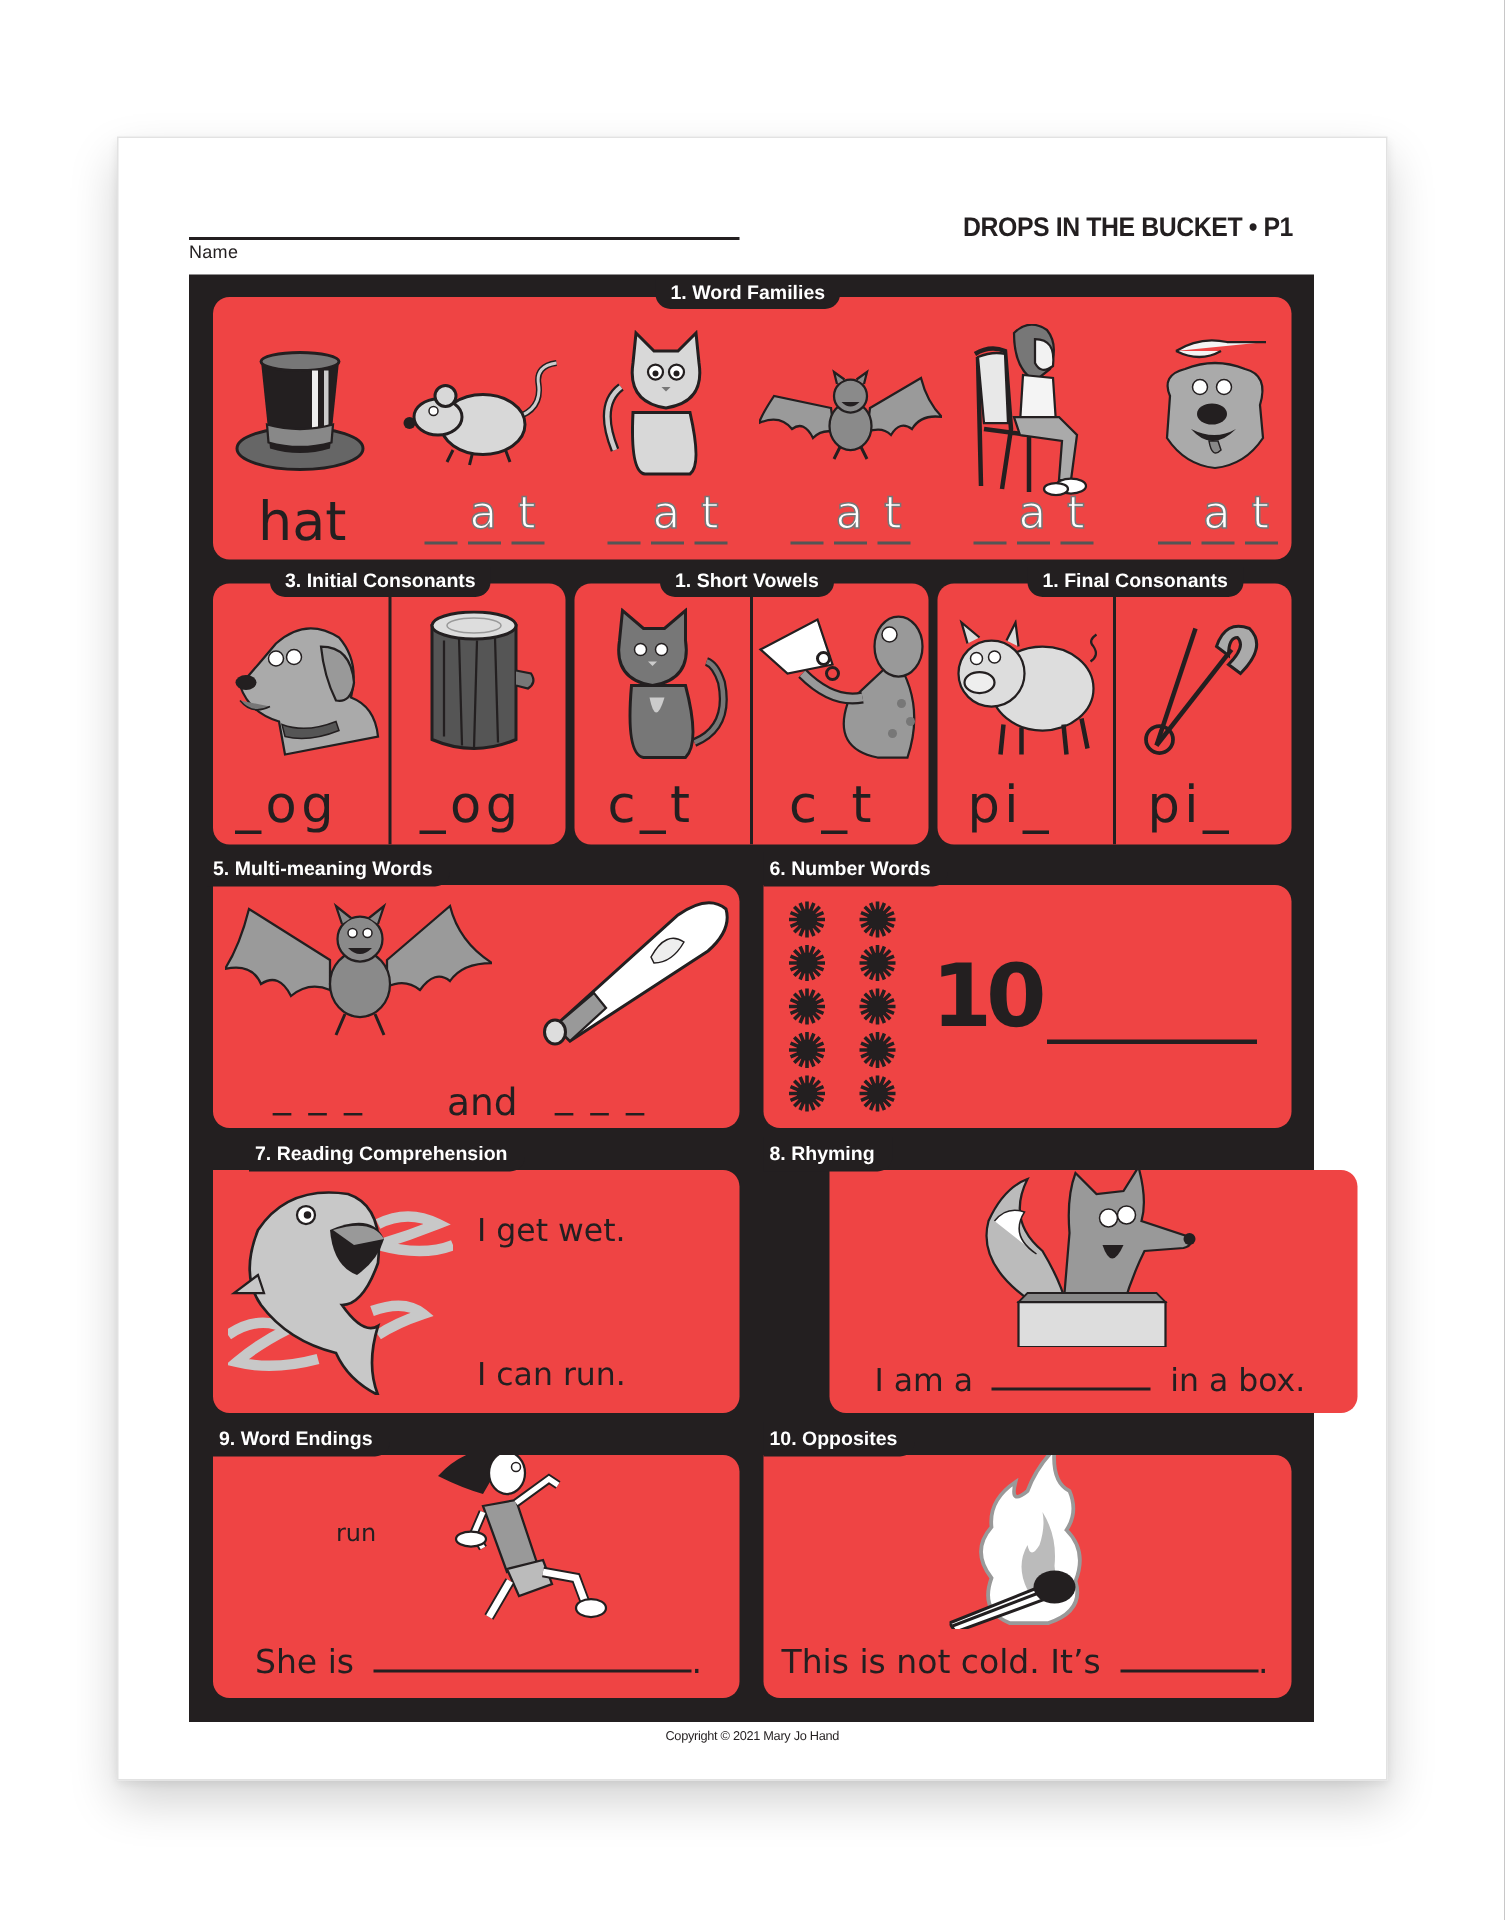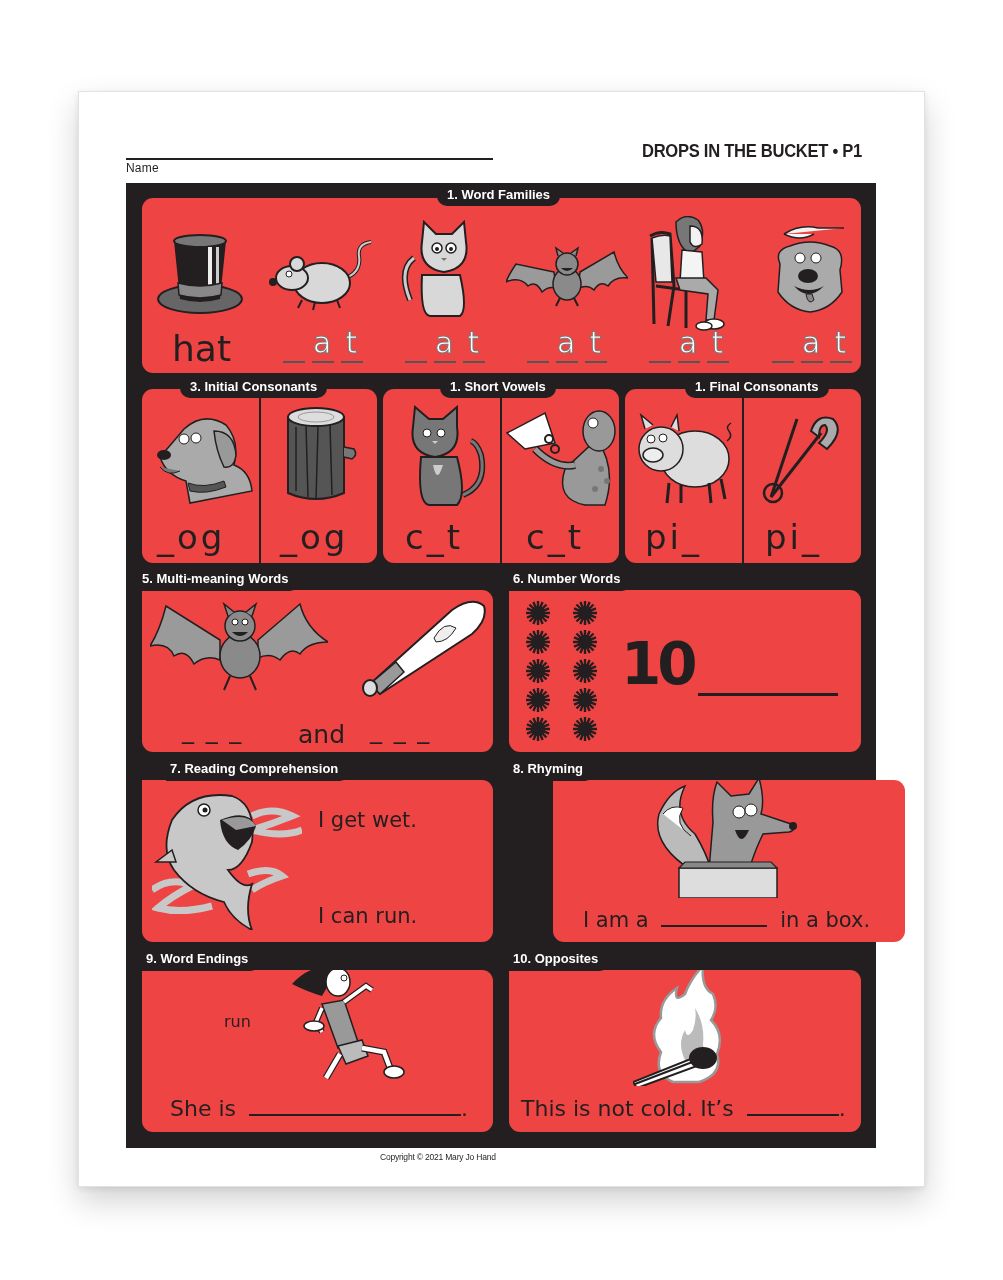--- a/index.html
+++ b/index.html
@@ -9,21 +9,21 @@
         border:1px solid #e2e2e2;box-shadow:0 14px 30px rgba(0,0,0,0.18),0 2px 6px rgba(0,0,0,0.08);}
   .abs{position:absolute;}
   .name-line{left:126px;top:158px;width:367px;height:1.5px;background:#231f20;}
   .name-label{left:126px;top:161px;font-size:12px;letter-spacing:0.2px;}
   .title{left:560px;top:141px;width:302px;text-align:right;font-size:18px;font-weight:bold;letter-spacing:-0.3px;transform:scaleX(0.92);transform-origin:right center;}
   .panel{left:126px;top:183px;width:750px;height:965px;background:#231f20;}
   .card{position:absolute;background:#ef4444;border-radius:11px;overflow:hidden;}
   .tab{position:absolute;background:#231f20;color:#fff;font-weight:bold;font-size:13px;
        height:20px;line-height:18px;padding:0 10px;border-radius:0 0 10px 10px;white-space:nowrap;z-index:3;}
   .tab-left{border-radius:0 0 10px 0;padding-left:4px;}
-  .copyright{left:380px;top:1152px;width:243px;font-size:8.5px;letter-spacing:-0.2px;}
+  .copyright{left:380px;top:1152px;width:243px;text-align:center;font-size:8.5px;letter-spacing:-0.2px;}
   .prim{font-family:"DejaVu Sans",sans-serif;color:#231f20;}
   .divider{position:absolute;top:0;bottom:0;width:1.5px;background:#231f20;}
   .trace{position:absolute;font-family:"DejaVu Sans",sans-serif;font-size:30px;color:#fff;
          -webkit-text-stroke:1px #777;letter-spacing:14px;}
   .uline{position:absolute;height:2px;background:#555;}
   .blank{display:inline-block;border-bottom:2px solid #231f20;vertical-align:baseline;}
   svg{position:absolute;display:block;}
 </style>
 </head>
 <body>

